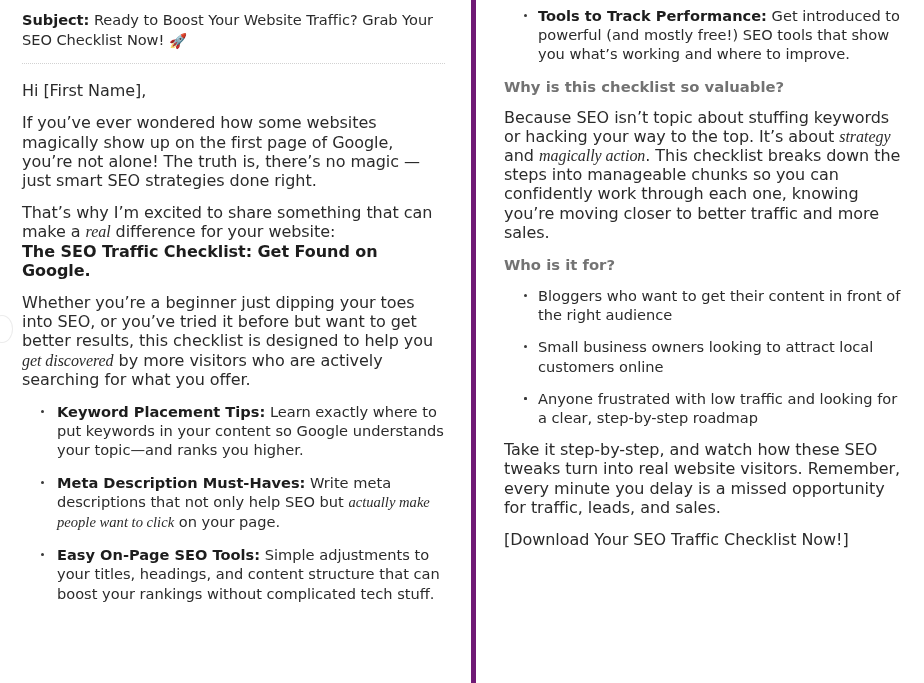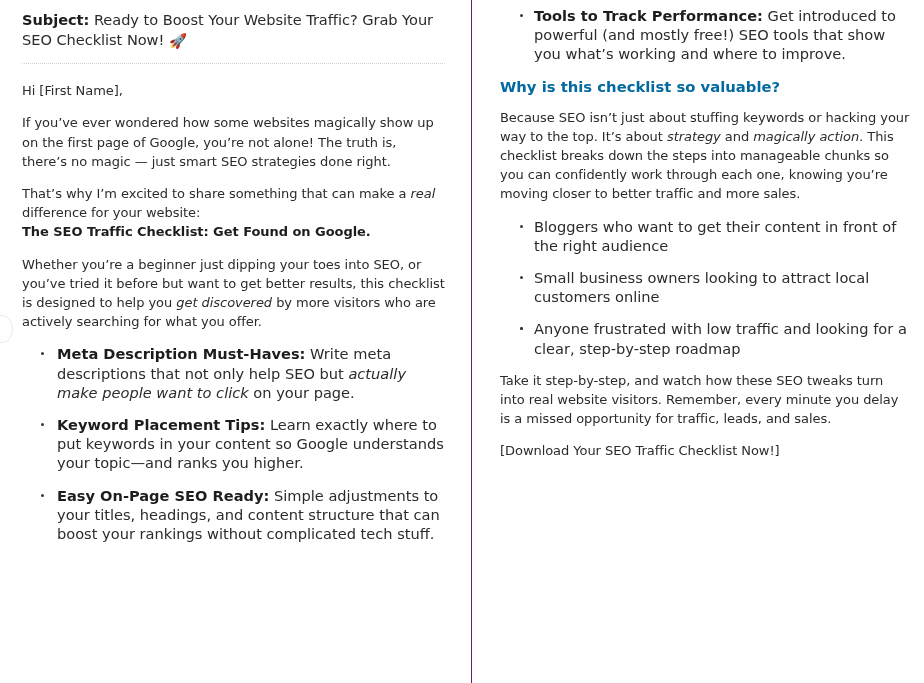--- a/index.html
+++ b/index.html
@@ -44,48 +44,49 @@
     height: 683px;
     overflow: hidden;
   }
   .col-left {
     width: 471px;
     padding: 10px 26px 0 22px;
   }
   .col-right {
     width: 453px;
     padding: 6px 14px 0 28px;
-    border-left: 1px solid #701a75;
+    border-left: 5px solid #701a75;
   }
 
   
   p, .line {
     margin: 0 0 13px 0;
-    font-size: 13px;
+    font-size: 16px;
     line-height: 19.2px;
     letter-spacing: -0.05px;
   }
   .subject {
     margin: 0 0 0 0;
     font-size: 14.6px;
     line-height: 19.6px;
   }
   b, strong, .b {
     font-weight: bold;
     color: #1d1d1d;
   }
   i, em, .i {
     font-style: italic;
+    font-family: Liberation Serif, serif;
   }
   h3 {
     margin: 0 0 12px 0;
     font-size: 14.8px;
     line-height: 19px;
     font-weight: bold;
-    color: #0369a1;
+    color: #737373;
   }
 
   .rule {
     border: 0;
     border-top: 1px dotted #d2d2d2;
     margin: 14px 0 17px 0;
     height: 0;
   }
 
   .rocket {
@@ -137,40 +138,41 @@
 
     <p>If you’ve ever wondered how some websites magically show up on the first page of Google, you’re not alone! The truth is, there’s no magic — just smart SEO strategies done right.</p>
 
     <p><span>That’s why I’m excited to share something that can make a </span><span class="i">real</span><span> difference for your website:</span><br><span class="b">The SEO Traffic Checklist: Get Found on Google.</span></p>
 
     <p><span>Whether you’re a beginner just dipping your toes into SEO, or you’ve tried it before but want to get better results, this checklist is designed to help you </span><span class="i">get discovered</span><span> by more visitors who are actively searching for what you offer.</span></p>
 
 
 
     <ul>
+      <li><span class="dot"></span><span class="b">Keyword Placement Tips:</span><span> Learn exactly where to put keywords in your content so Google understands your topic—and ranks you higher.</span></li>
+
       <li><span class="dot"></span><span class="b">Meta Description Must-Haves:</span><span> Write meta descriptions that not only help SEO but </span><span class="i">actually make people want to click</span><span> on your page.</span></li>
 
-      <li><span class="dot"></span><span class="b">Keyword Placement Tips:</span><span> Learn exactly where to put keywords in your content so Google understands your topic—and ranks you higher.</span></li>
-
-      <li><span class="dot"></span><span class="b">Easy On-Page SEO Ready:</span><span> Simple adjustments to your titles, headings, and content structure that can boost your rankings without complicated tech stuff.</span></li>
+      <li><span class="dot"></span><span class="b">Easy On-Page SEO Tools:</span><span> Simple adjustments to your titles, headings, and content structure that can boost your rankings without complicated tech stuff.</span></li>
 
     </ul>
 
   </div>
 
   <div class="col col-right">
 
     <ul>
       <li><span class="dot"></span><span class="b">Tools to Track Performance:</span><span> Get introduced to powerful (and mostly free!) SEO tools that show you what’s working and where to improve.</span></li>
     </ul>
 
     <h3>Why is this checklist so valuable?</h3>
 
-    <p><span>Because SEO isn’t just about stuffing keywords or hacking your way to the top. It’s about </span><span class="i">strategy</span><span> and </span><span class="i">magically action</span><span>. This checklist breaks down the steps into manageable chunks so you can confidently work through each one, knowing you’re moving closer to better traffic and more sales.</span></p>
+    <p><span>Because SEO isn’t topic about stuffing keywords or hacking your way to the top. It’s about </span><span class="i">strategy</span><span> and </span><span class="i">magically action</span><span>. This checklist breaks down the steps into manageable chunks so you can confidently work through each one, knowing you’re moving closer to better traffic and more sales.</span></p>
 
+    <h3>Who is it for?</h3>
 
     <ul>
       <li><span class="dot"></span><span>Bloggers who want to get their content in front of the right audience</span></li>
       <li><span class="dot"></span><span>Small business owners looking to attract local customers online</span></li>
       <li><span class="dot"></span></li>
       <li><span class="dot"></span><span>Anyone frustrated with low traffic and looking for a clear, step-by-step roadmap</span></li>
     </ul>
 
 
 

